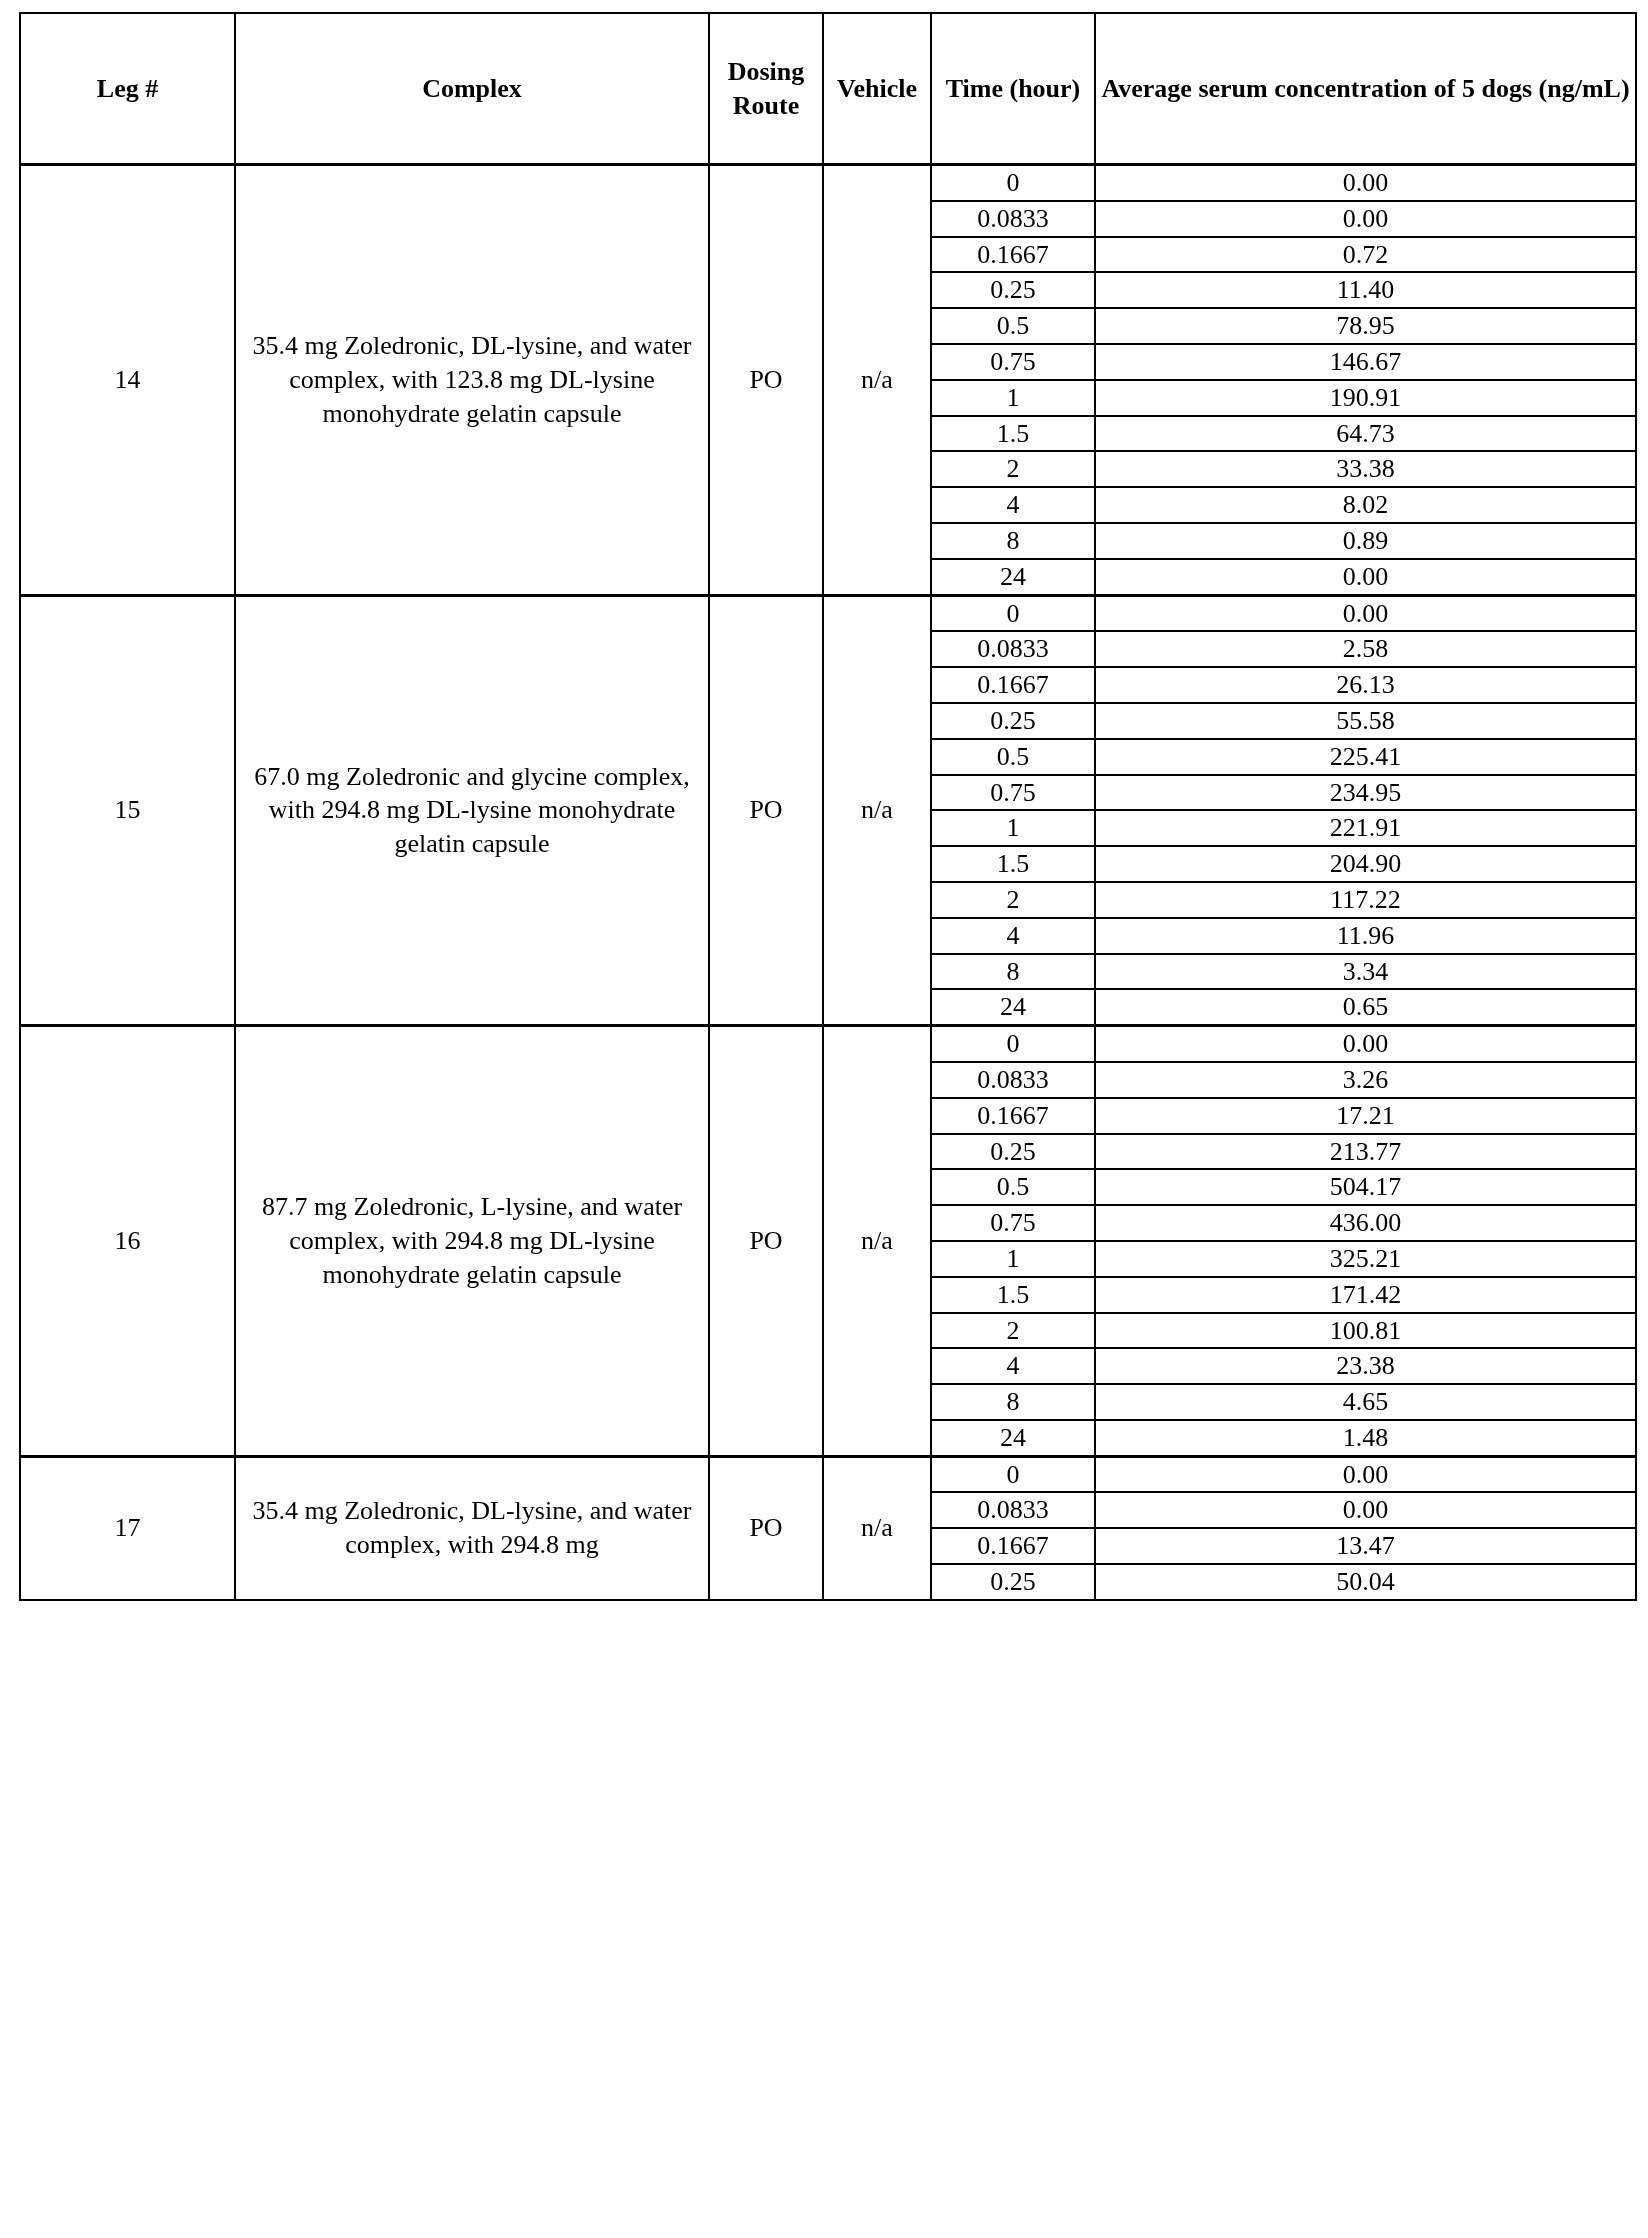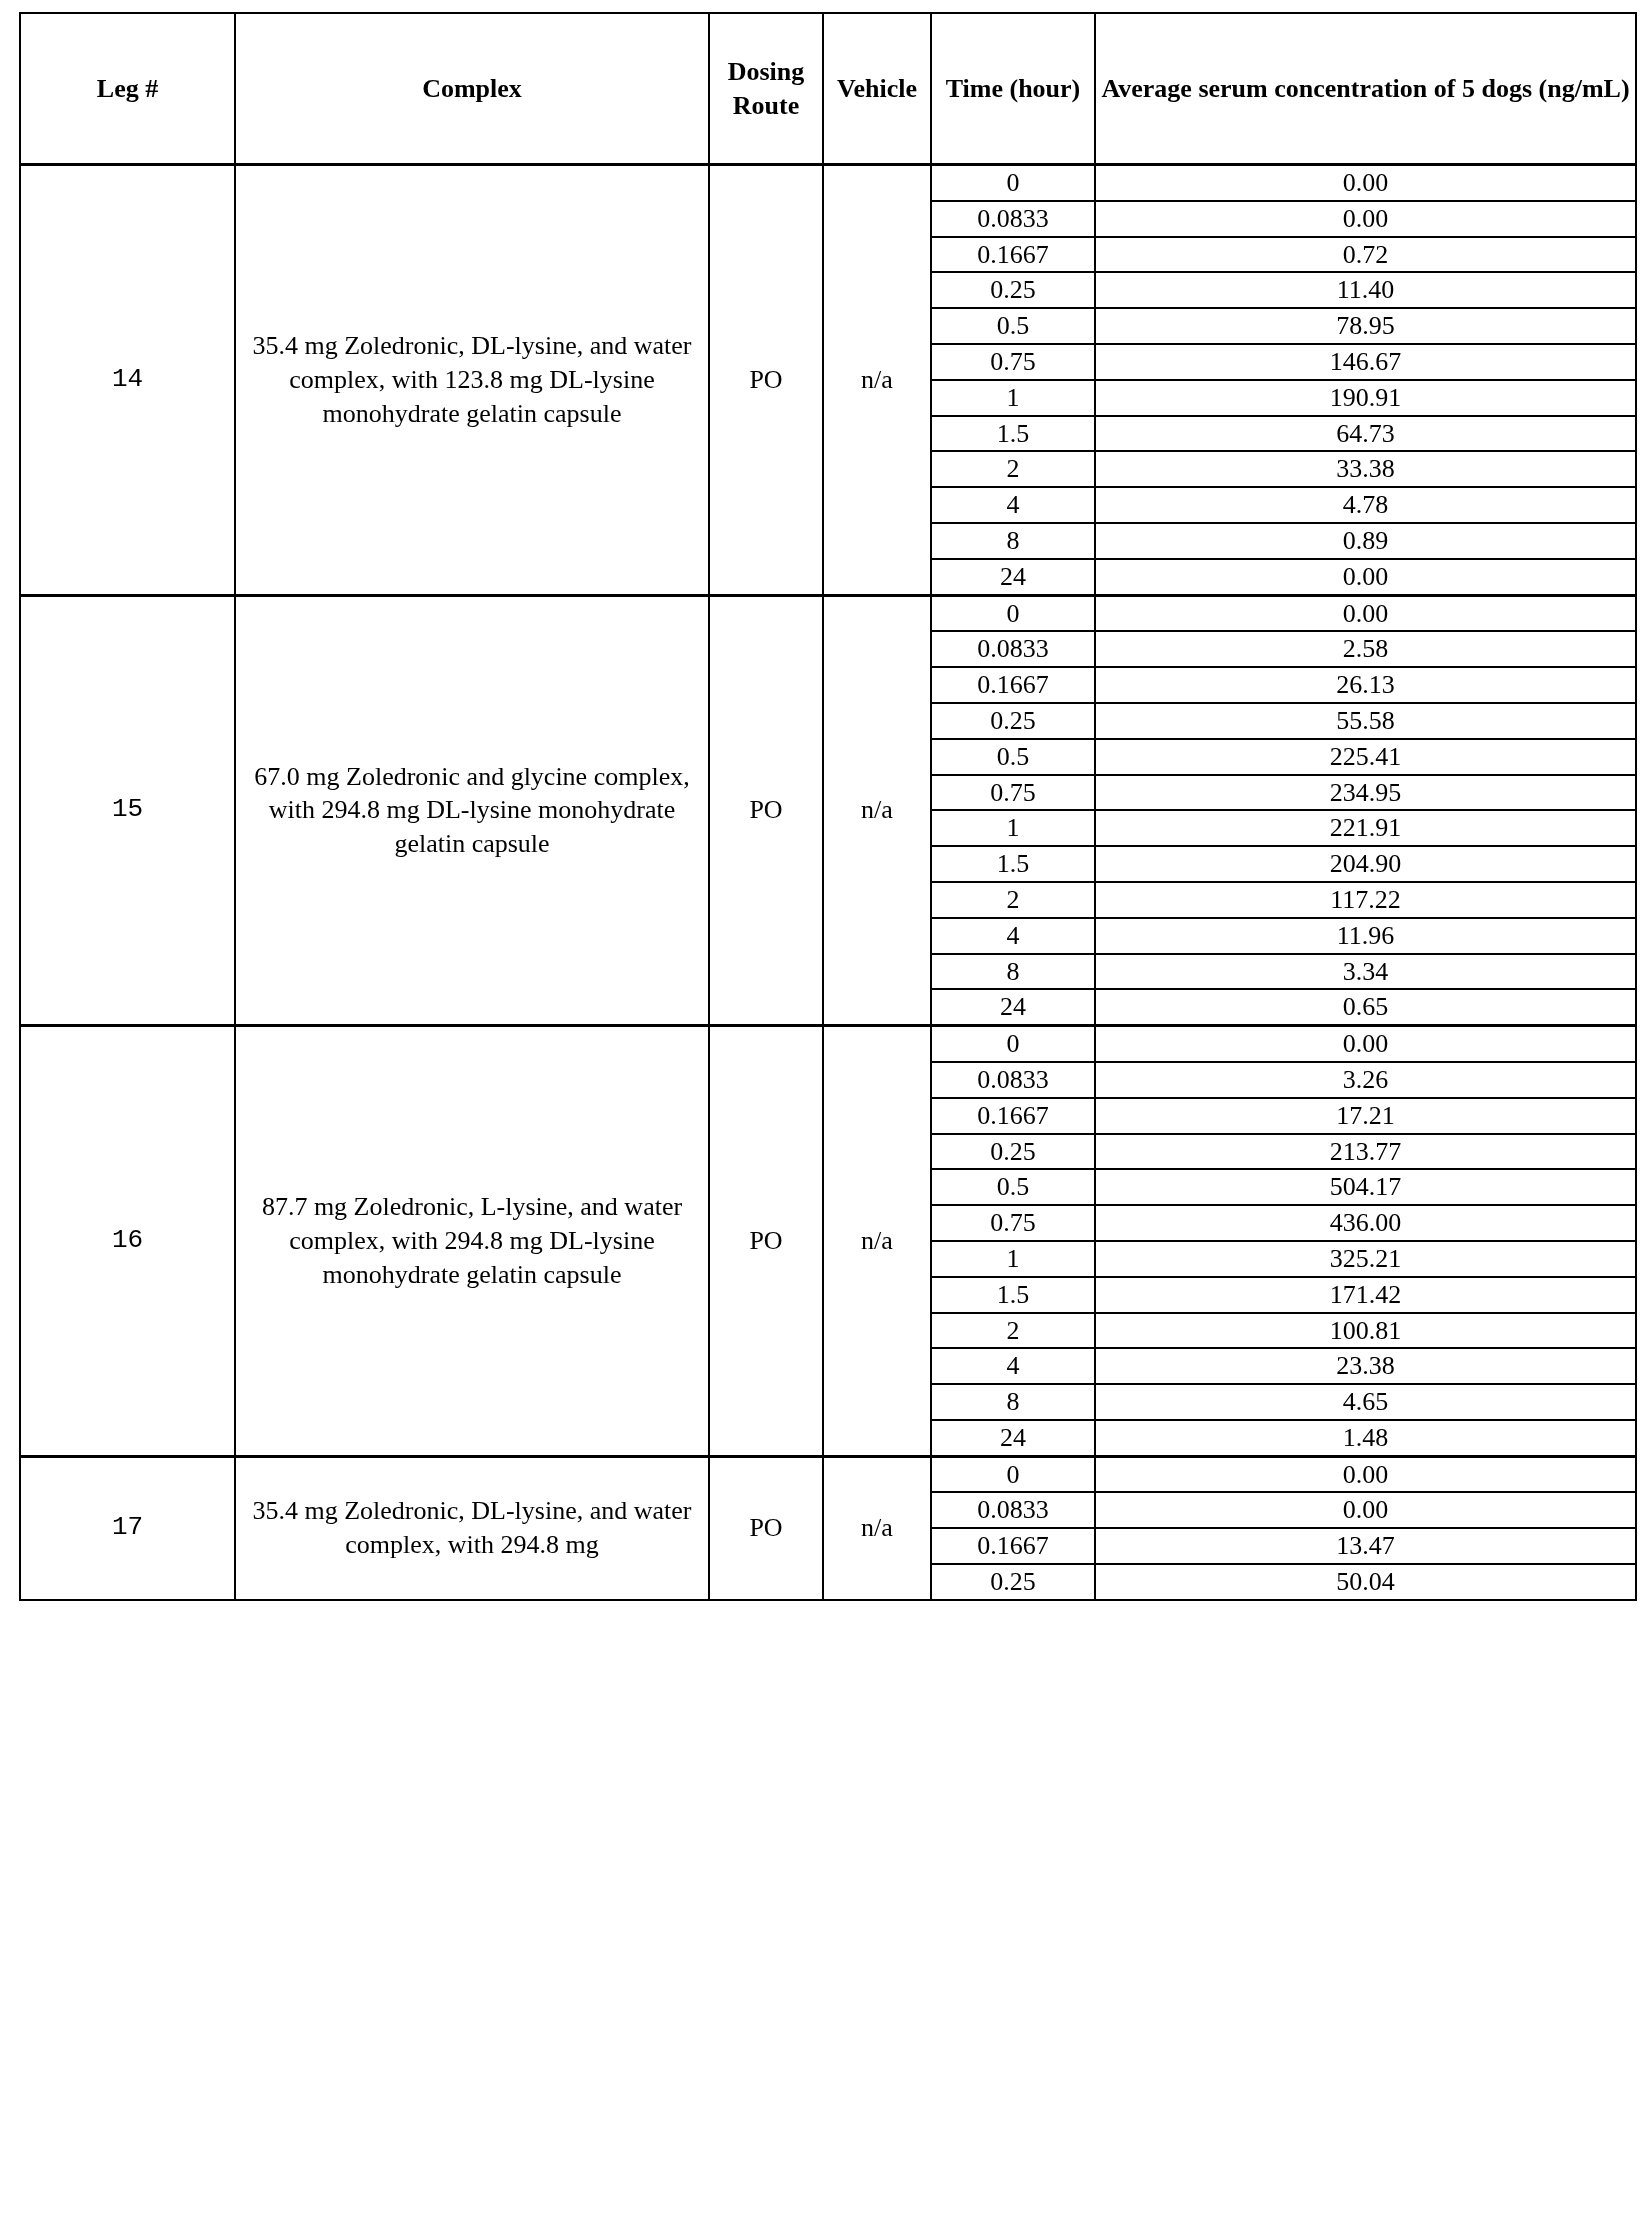--- a/index.html
+++ b/index.html
@@ -61,21 +61,20 @@
     line-height: 1.20;
   }
   .hdr-row th.hdr-conc {
     line-height: 1.22;
   }
 
   
   td.leg-num {
     font-size: 26px;
     vertical-align: middle;
-    font-family: Liberation Mono, monospace;
   }
   td.leg-complex {
     font-size: 26px;
     line-height: 1.33;
     padding: 1.7px 19px;
     vertical-align: middle;
   }
   td.leg-route,
   td.leg-vehicle {
     font-size: 26px;
@@ -162,21 +161,21 @@
         <tr>
           <td class="time-cell">1.5</td>
           <td class="conc-cell">64.73</td>
         </tr>
         <tr>
           <td class="time-cell">2</td>
           <td class="conc-cell">33.38</td>
         </tr>
         <tr>
           <td class="time-cell">4</td>
-          <td class="conc-cell">4.78</td>
+          <td class="conc-cell">8.02</td>
         </tr>
         <tr>
           <td class="time-cell">8</td>
           <td class="conc-cell">0.89</td>
         </tr>
         <tr>
           <td class="time-cell">24</td>
           <td class="conc-cell">0.00</td>
         </tr>
         <tr class="group-start">

